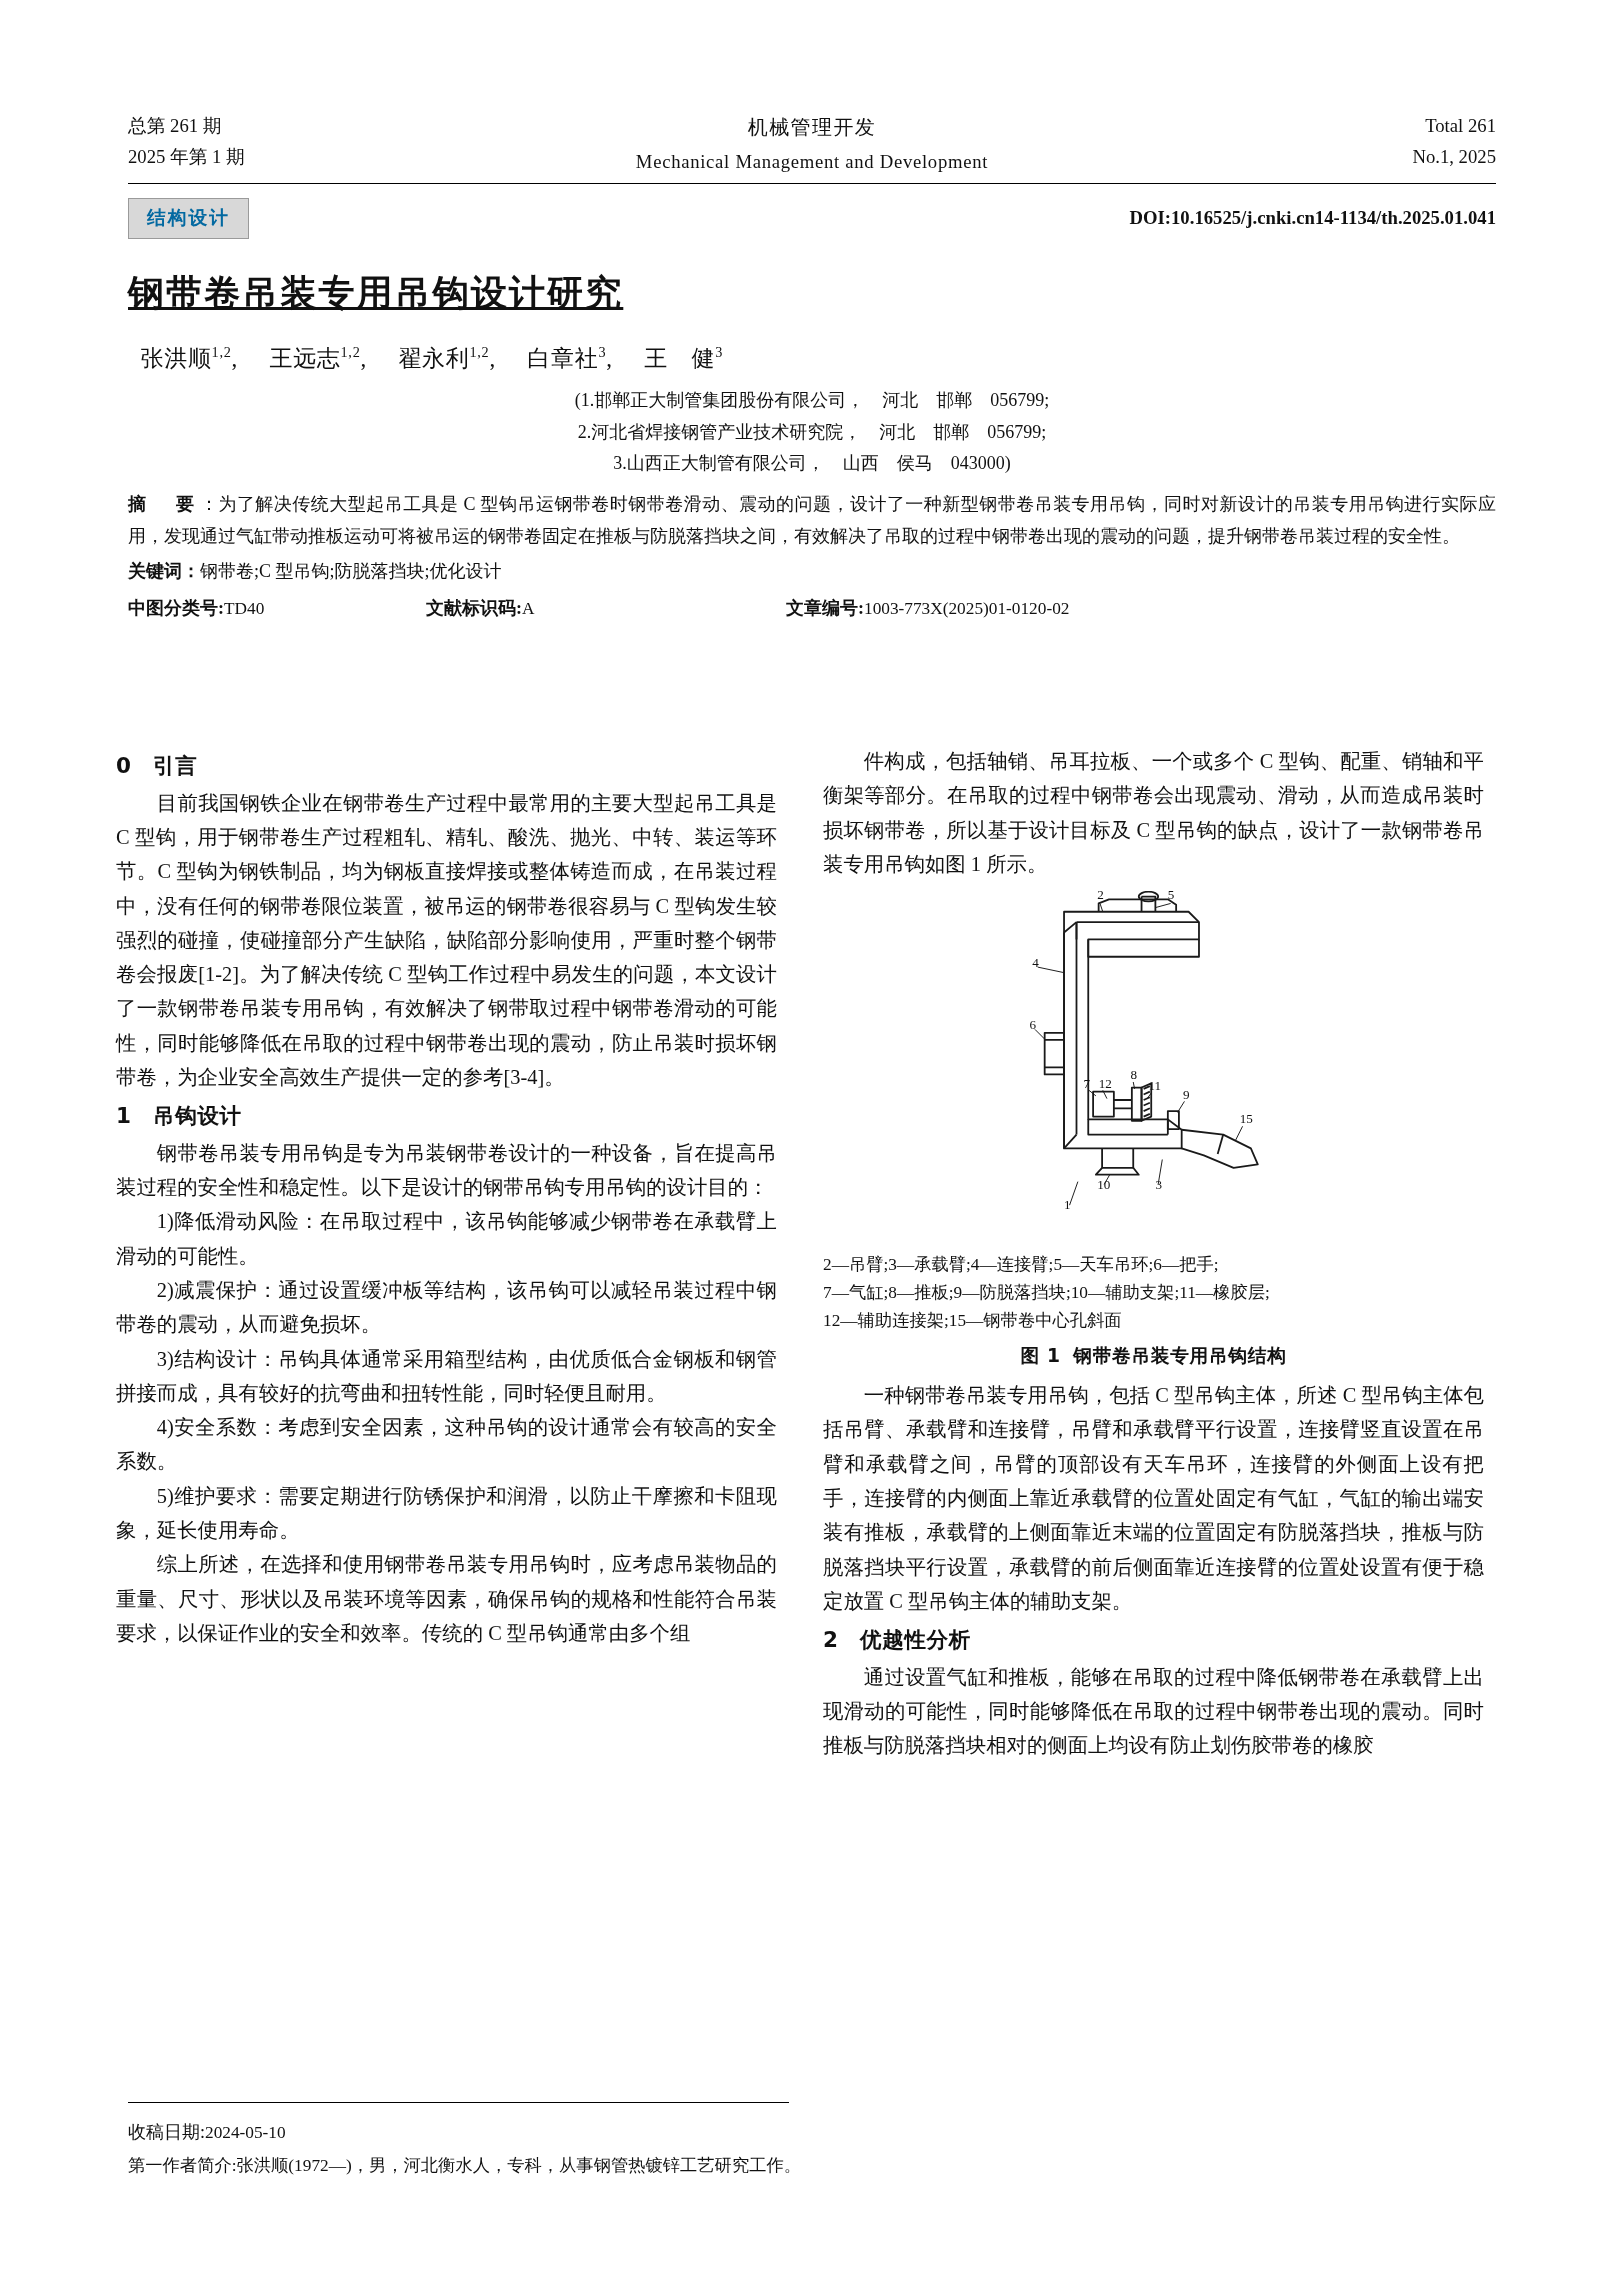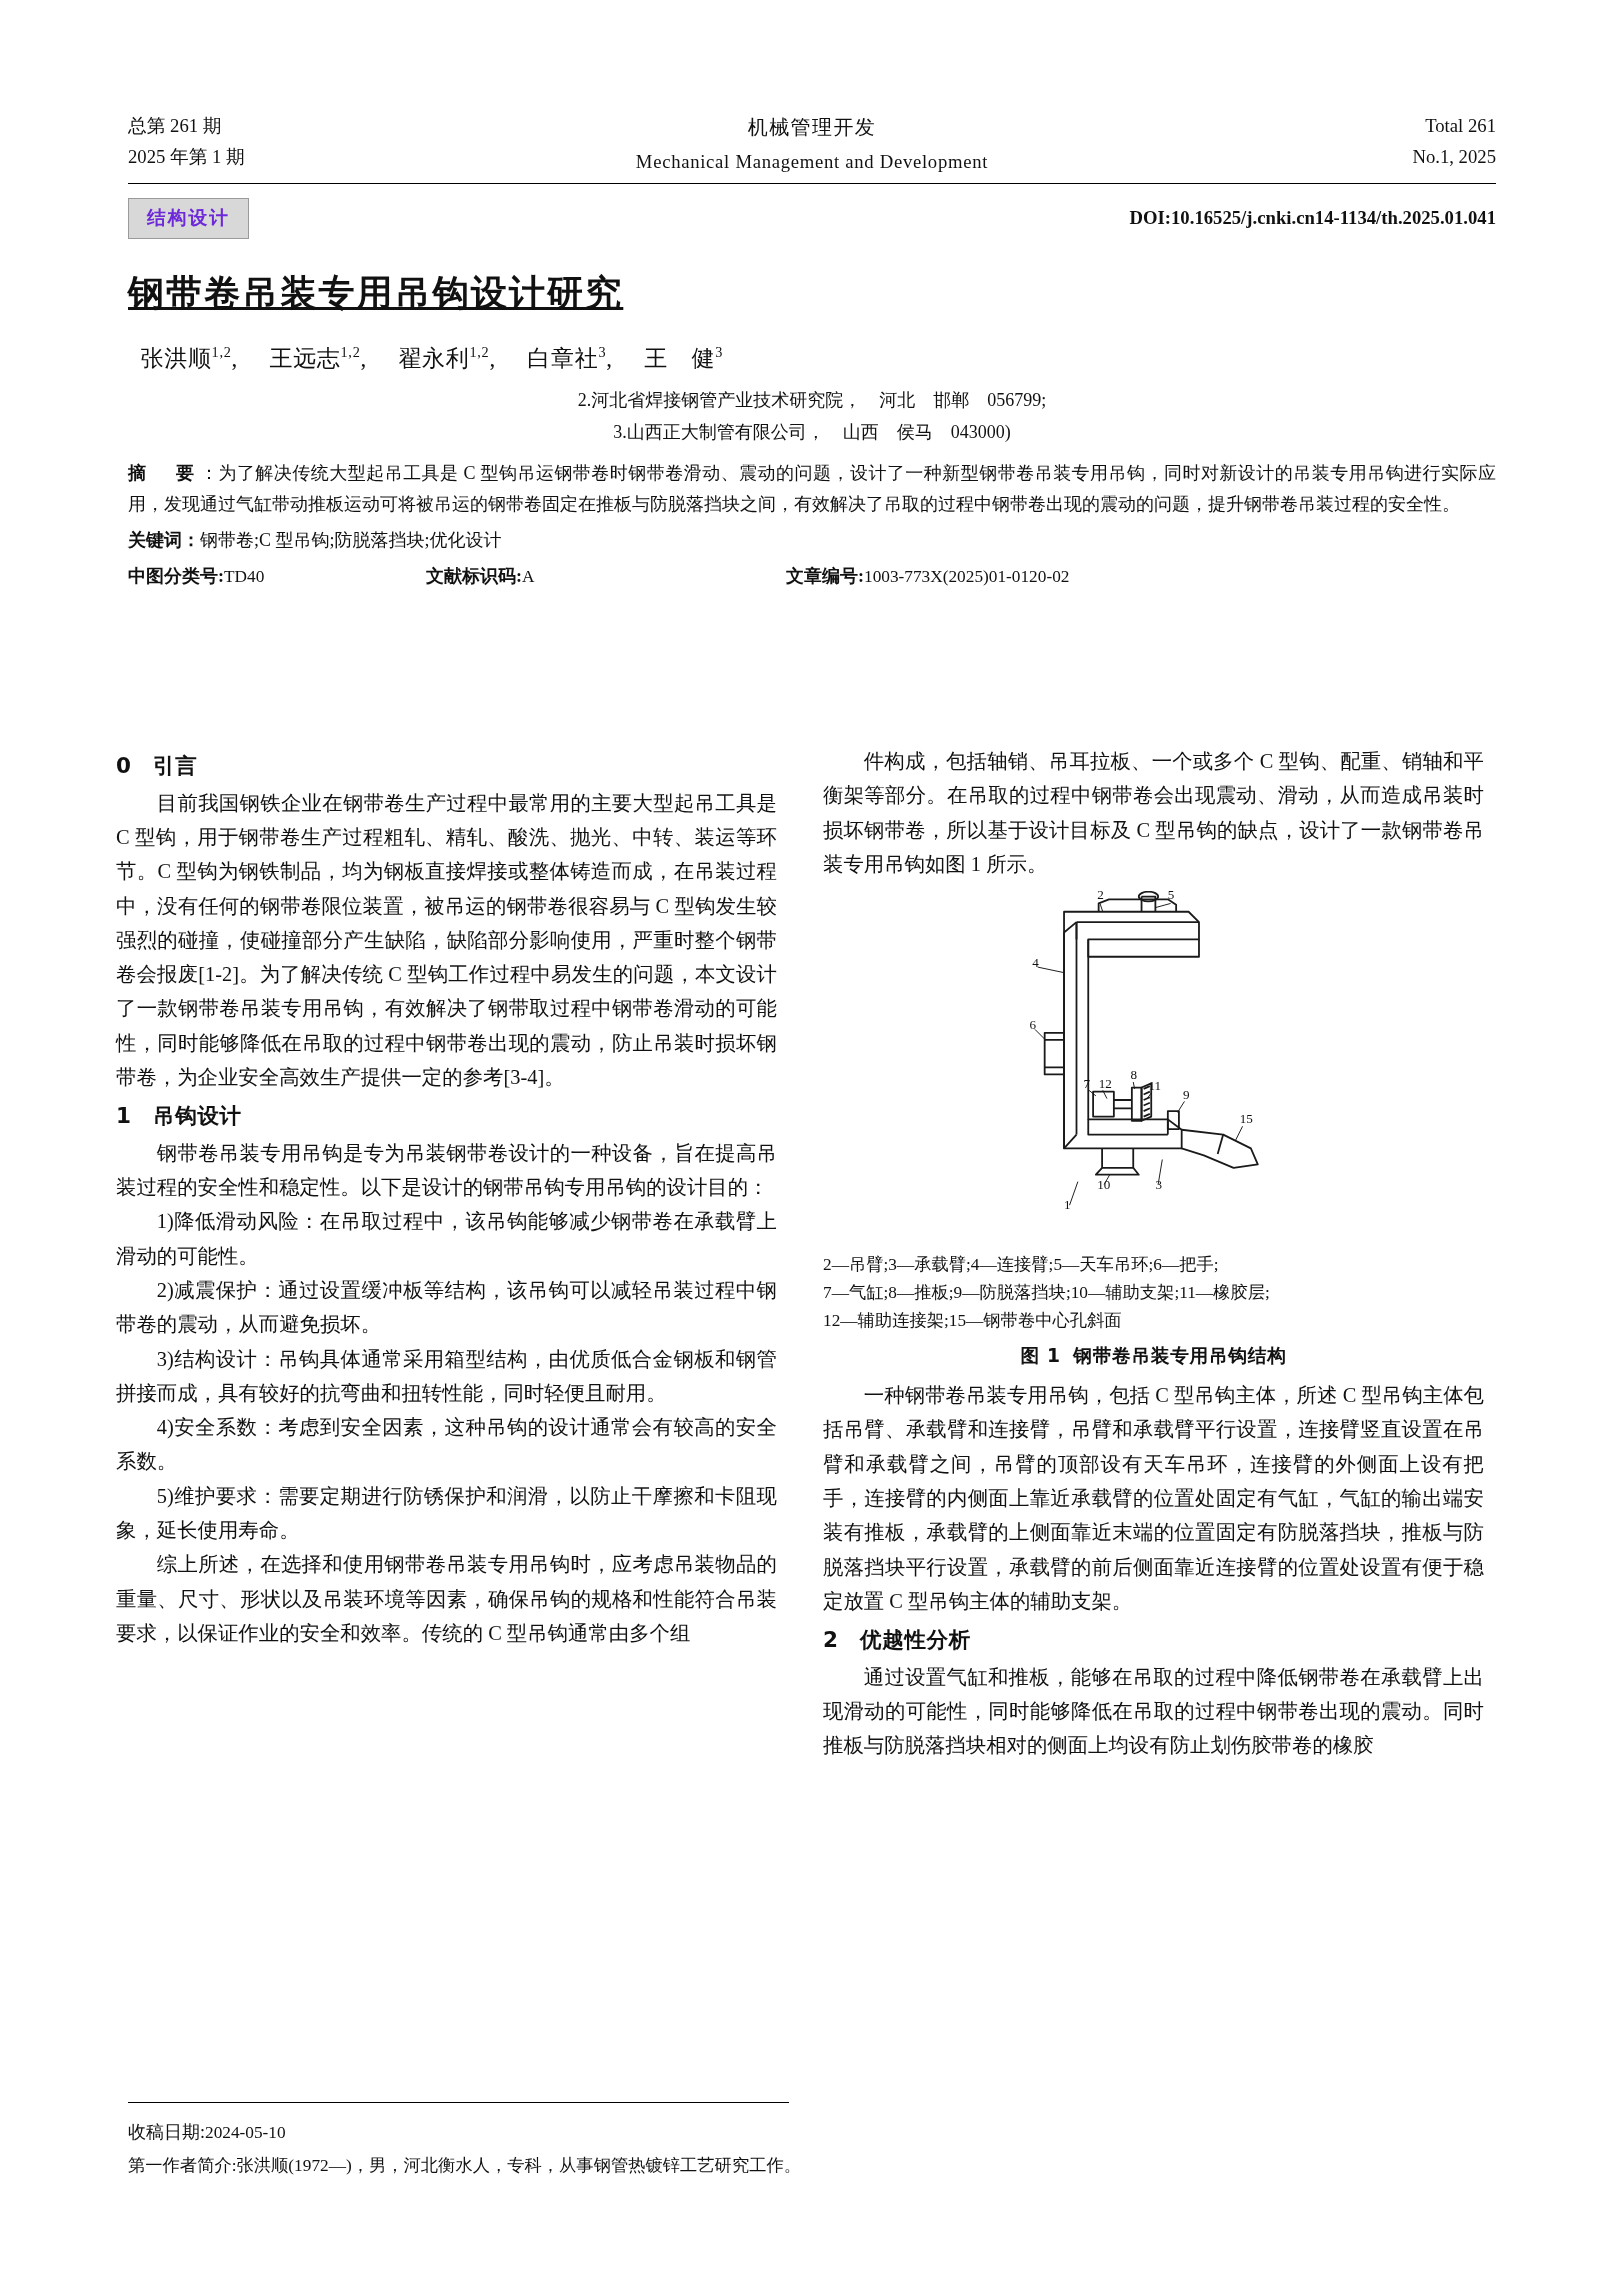--- a/index.html
+++ b/index.html
@@ -70,21 +70,21 @@
     margin-top: 14px;
   }
   .cat-badge {
     background: #d8d8d8;
     border: 0.7px solid #9a9a9a;
     font-family: "Liberation Sans", sans-serif;
     font-size: 18.7px;
     font-weight: bold;
     padding: 6.2px 18px;
     letter-spacing: 2.1px;
-    color: #6d28d9;
+    color: #0369a1;
   }
   .doi {
     font-family: "Liberation Serif", serif;
     font-size: 18.7px;
     font-weight: bold;
     letter-spacing: 0px;
   }
 
   
   .title {
@@ -251,20 +251,21 @@
       </span>
       <span class="au">
         <span>白章社</span><sup>3</sup>,
       </span>
       <span class="au">
         <span>王　健</span><sup>3</sup>
       </span>
     </div>
 
     <div class="affils">
+      <div>(1.邯郸正大制管集团股份有限公司，　河北　邯郸　056799;</div>
       <div>2.河北省焊接钢管产业技术研究院，　河北　邯郸　056799;</div>
       <div>3.山西正大制管有限公司，　山西　侯马　043000)</div>
     </div>
 
     <div class="abs">
       <p><span class="lbl">摘　要</span>：<span class="abs-body">为了解决传统大型起吊工具是 C 型钩吊运钢带卷时钢带卷滑动、震动的问题，设计了一种新型钢带卷吊装专用吊钩，同时对新设计的吊装专用吊钩进行实际应用，发现通过气缸带动推板运动可将被吊运的钢带卷固定在推板与防脱落挡块之间，有效解决了吊取的过程中钢带卷出现的震动的问题，提升钢带卷吊装过程的安全性。</span></p>
     </div>
 
     <div class="kw">
       <span class="lbl">关键词：</span><span>钢带卷;C 型吊钩;防脱落挡块;优化设计</span>

